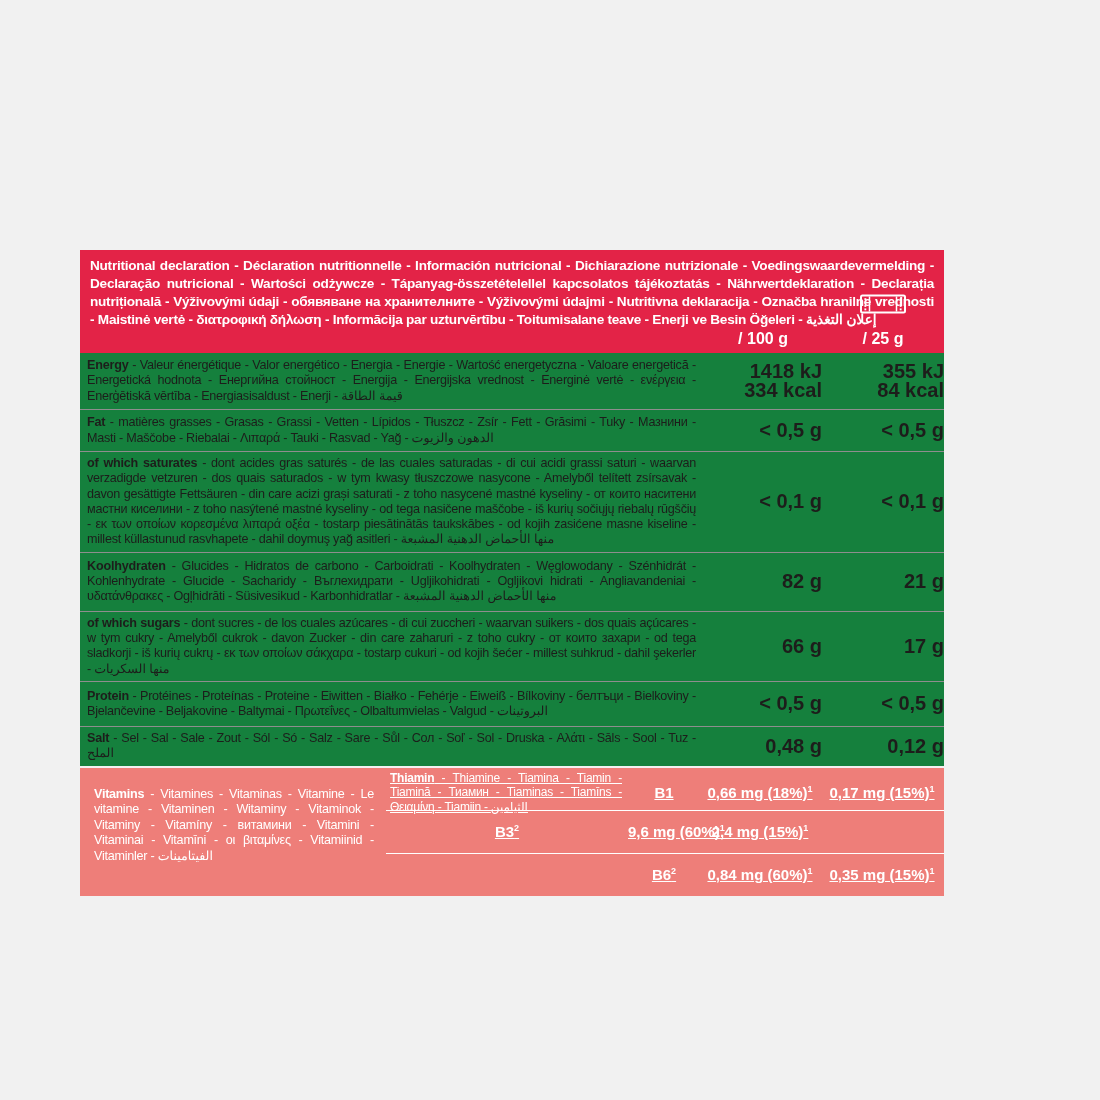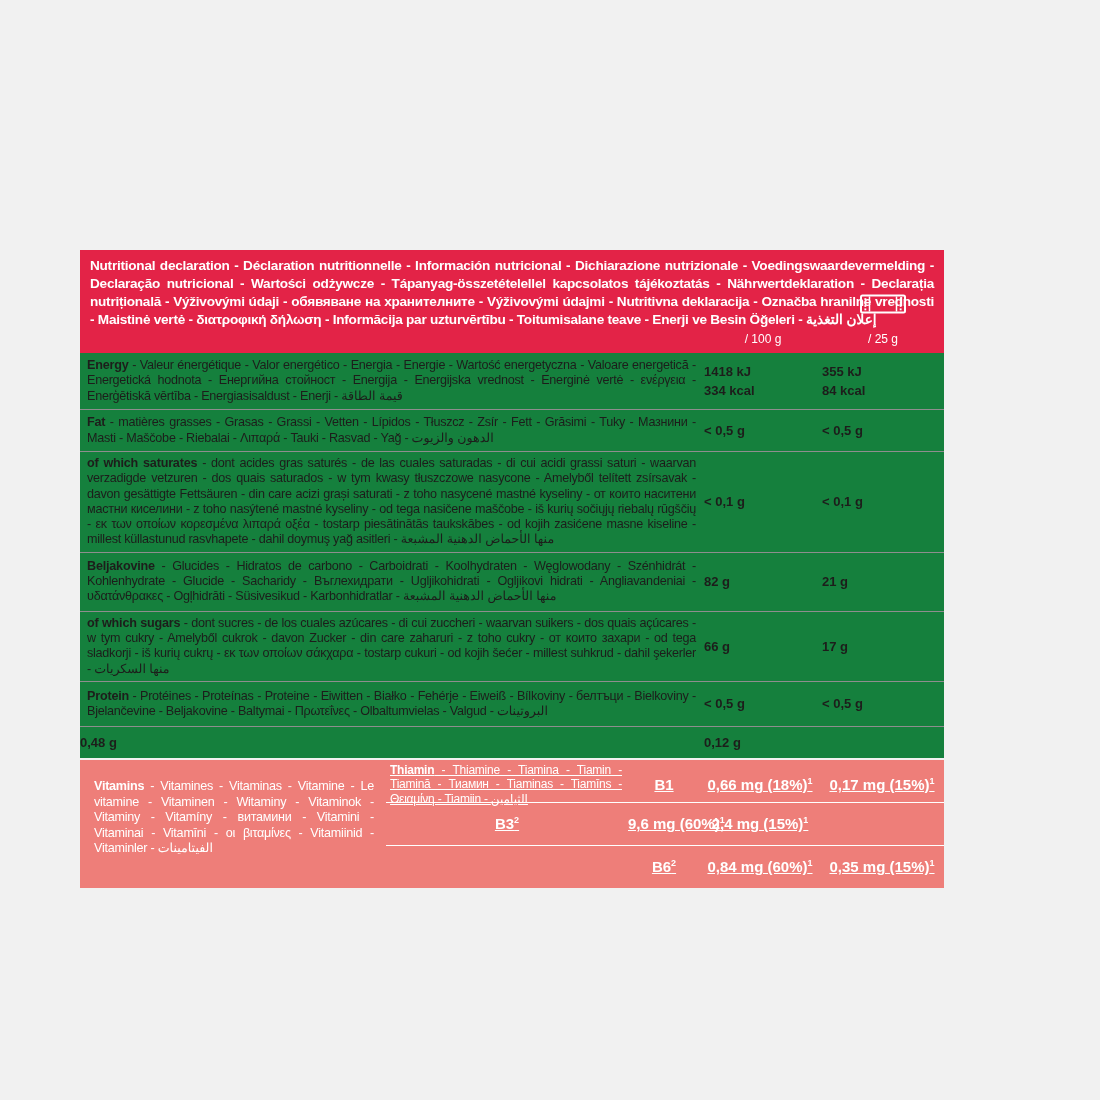--- a/index.html
+++ b/index.html
@@ -36,21 +36,21 @@
     text-align:justify;
   }
   .hdr-overlay{
     position:absolute;
     right:0;bottom:5px;
     display:flex;
     align-items:flex-end;
   }
   .hcol{
     display:flex;flex-direction:column;align-items:center;justify-content:flex-start;
-    font-weight:normal;font-size:12px;line-height:18px;
+    font-weight:bold;font-size:16px;line-height:18px;
   }
   .hcol.c100{width:118px}
   .hcol.c25{width:122px;gap:16px}
 
   
   .rows{background:#15803d}
   .nrow{
     display:grid;
     grid-template-columns:1fr 118px 122px;
     align-items:center;
@@ -66,23 +66,23 @@
   .nrow:nth-child(7){min-height:32px}
   .nname{
     padding:4px 8px 4px 7px;
     font-size:12.6px;
     line-height:15.3px;
     letter-spacing:-0.25px;
     text-align:justify;
   }
   .nname b{letter-spacing:-0.2px}
   .nval{
-    text-align:left;
+    text-align:right;
     font-weight:bold;
-    font-size:13px;
+    font-size:20px;
     line-height:19px;
     align-self:center;
   }
 
   
   .vitamins{
     display:grid;
     grid-template-columns:306px 1fr;
     background:var(--vitamins-pink);
     color:#fff;
@@ -177,21 +177,21 @@
       <div class="nrow">
         <div class="nname"><b>of which saturates</b><span> - dont acides gras saturés - de las cuales saturadas - di cui acidi grassi saturi - waarvan verzadigde vetzuren - dos quais saturados - w tym kwasy tłuszczowe nasycone - Amelyből telített zsírsavak - davon gesättigte Fettsäuren - din care acizi grași saturati - z toho nasycené mastné kyseliny - от които наситени мастни киселини - z toho nasýtené mastné kyseliny - od tega nasičene maščobe - iš kurių sočiųjų riebalų rūgščių - εκ των οποίων κορεσμένα λιπαρά οξέα - tostarp piesātinātās taukskābes - od kojih zasićene masne kiseline - millest küllastunud rasvhapete - dahil doymuş yağ asitleri - منها الأحماض الدهنية المشبعة</span></div>
         <div class="nval">
           <div>&lt; 0,1 g</div>
         </div>
         <div class="nval">
           <div>&lt; 0,1 g</div>
         </div>
       </div>
       <div class="nrow">
-        <div class="nname"><b>Beljakovine</b><span> - Glucides - Hidratos de carbono - Carboidrati - Koolhydraten - Węglowodany - Szénhidrát - Kohlenhydrate - Glucide - Sacharidy - Въглехидрати - Ugljikohidrati - Ogljikovi hidrati - Angliavandeniai - υδατάνθρακες - Ogļhidrāti - Süsivesikud - Karbonhidratlar - منها الأحماض الدهنية المشبعة</span></div>
+        <div class="nname"><b>Koolhydraten</b><span> - Glucides - Hidratos de carbono - Carboidrati - Koolhydraten - Węglowodany - Szénhidrát - Kohlenhydrate - Glucide - Sacharidy - Въглехидрати - Ugljikohidrati - Ogljikovi hidrati - Angliavandeniai - υδατάνθρακες - Ogļhidrāti - Süsivesikud - Karbonhidratlar - منها الأحماض الدهنية المشبعة</span></div>
         <div class="nval">
           <div>82 g</div>
         </div>
         <div class="nval">
           <div>21 g</div>
         </div>
       </div>
       <div class="nrow">
         <div class="nname"><b>of which sugars</b><span> - dont sucres - de los cuales azúcares - di cui zuccheri - waarvan suikers - dos quais açúcares - w tym cukry - Amelyből cukrok - davon Zucker - din care zaharuri - z toho cukry - от които захари - od tega sladkorji - iš kurių cukrų - εκ των οποίων σάκχαρα - tostarp cukuri - od kojih šećer - millest suhkrud - dahil şekerler - منها السكريات</span></div>
         <div class="nval">
@@ -204,20 +204,21 @@
       <div class="nrow">
         <div class="nname"><b>Protein</b><span> - Protéines - Proteínas - Proteine - Eiwitten - Białko - Fehérje - Eiweiß - Bílkoviny - белтъци - Bielkoviny - Bjelančevine - Beljakovine - Baltymai - Πρωτεΐνες - Olbaltumvielas - Valgud - البروتينات</span></div>
         <div class="nval">
           <div>&lt; 0,5 g</div>
         </div>
         <div class="nval">
           <div>&lt; 0,5 g</div>
         </div>
       </div>
       <div class="nrow">
+        <div class="nname"><b>Salt</b><span> - Sel - Sal - Sale - Zout - Sól - Só - Salz - Sare - Sůl - Сол - Soľ - Sol - Druska - Αλάτι - Sāls - Sool - Tuz - الملح</span></div>
         <div class="nval">
           <div>0,48 g</div>
         </div>
         <div class="nval">
           <div>0,12 g</div>
         </div>
       </div>
     </div>
 
   <div class="vitamins">

